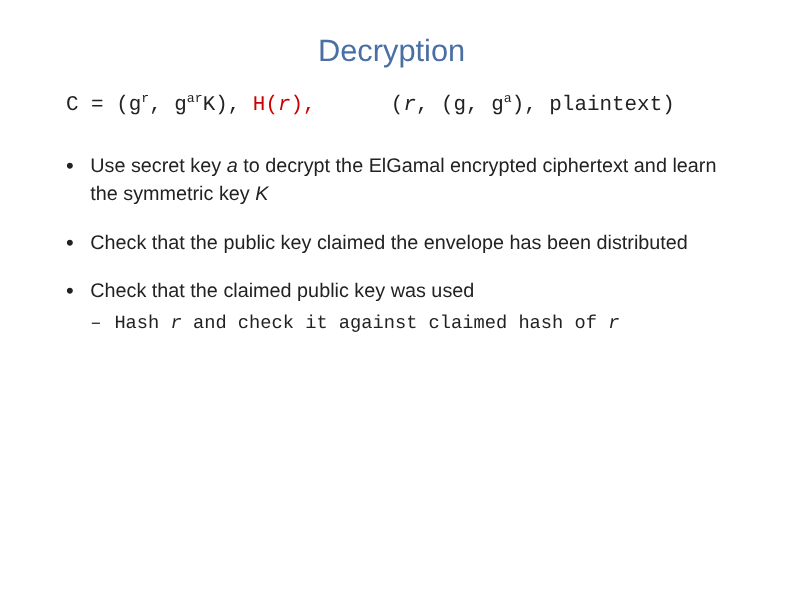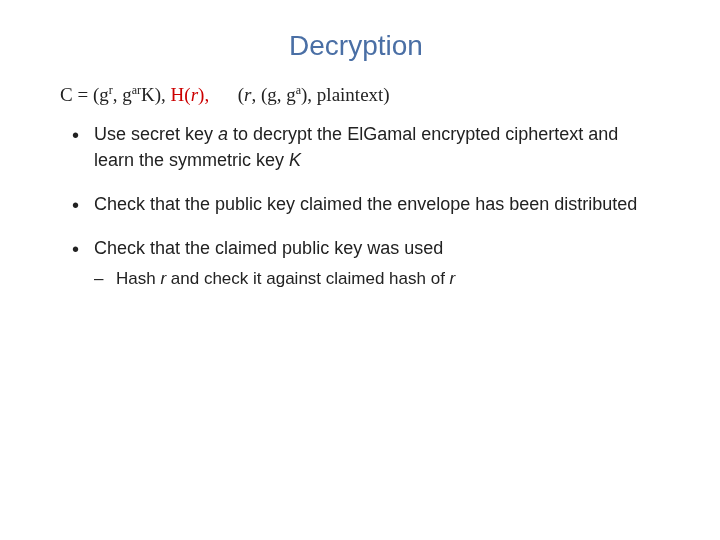--- a/index.html
+++ b/index.html
@@ -30,37 +30,38 @@
       text-align: center;
       font-size: 28px;
       font-weight: normal;
       color: #4a6fa5;
       margin-bottom: 20px;
       font-family: Arial, sans-serif;
     }
 
     .ciphertext-line {
       font-size: 19px;
-      font-family: Liberation Serif, serif;
+      margin-bottom: 28px;
+      font-family: Liberation Mono, monospace;
       line-height: 1.4;
       color: #222;
     }
 
     .ciphertext-line .red {
       color: #cc0000;
     }
 
     .ciphertext-line sup {
       font-size: 12px;
     }
 
     .bullets {
       list-style: none;
       padding: 0;
-      margin: 12px;
+      margin: 0;
     }
 
     .bullets > li {
       position: relative;
       padding-left: 22px;
       margin-bottom: 18px;
       font-size: 18px;
       line-height: 1.45;
       color: #222;
       font-family: Arial, Helvetica, sans-serif;
@@ -83,21 +84,21 @@
       list-style: none;
       padding: 0;
       margin-top: 6px;
     }
 
     .sub-bullets li {
       position: relative;
       padding-left: 22px;
       font-size: 17px;
       line-height: 1.45;
-      font-family: Liberation Sans, sans-serif;
+      font-family: Liberation Mono, monospace;
       color: #222;
     }
 
     .sub-bullets li::before {
       content: "–";
       position: absolute;
       left: 0;
       top: 0;
     }
   </style>

